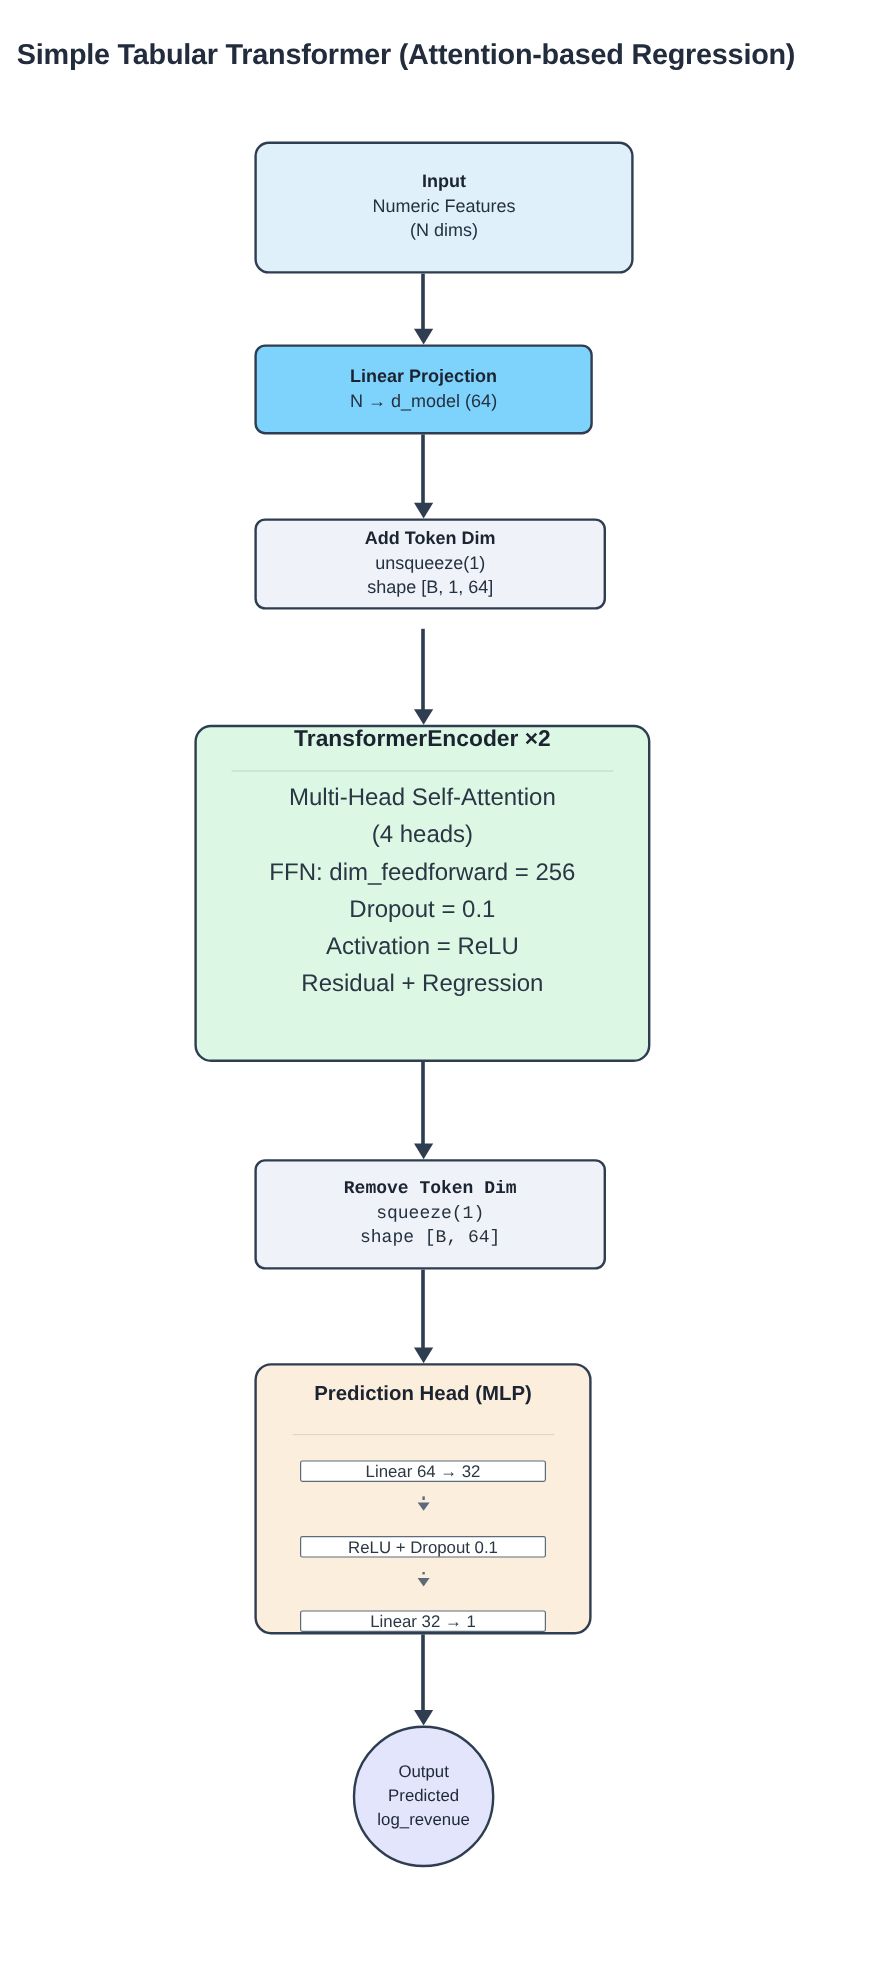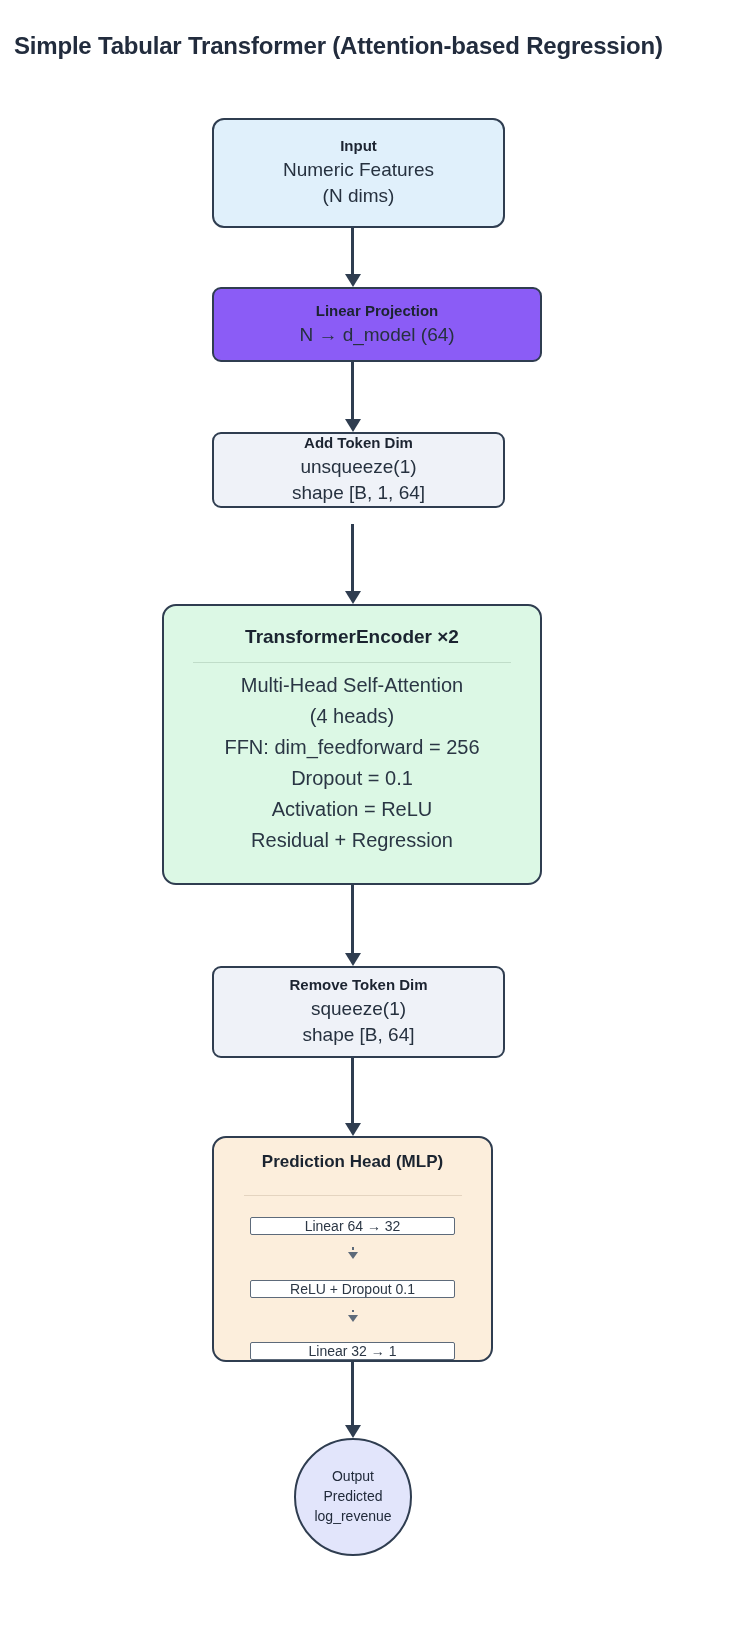--- a/index.html
+++ b/index.html
@@ -41,56 +41,56 @@
     text-align: center;
     color: #1f2a37;
     line-height: 1.38;
   }
   .node .ttl {
     font-weight: bold;
     font-size: 15px;
     color: #1c2431;
   }
   .node .sub {
-    font-size: 19px;
+    font-size: 15px;
     color: #26313f;
     text-align: center;
   }
 
   
   #node-input {
-    left: 212px; top: 118px; width: 293px; height: 110px;
+    left: 212px; top: 118px; width: 316px; height: 110px;
     background: #e0f0fb;
     border-radius: 12px;
   }
   #node-linear {
-    left: 212px; top: 287px; width: 330px; height: 75px;
-    background: #8b5cf6;
+    left: 212px; top: 287px; width: 282px; height: 75px;
+    background: #7dd3fc;
   }
   #node-addtoken {
     left: 212px; top: 432px; width: 293px; height: 76px;
     background: #eff2f8;
   }
   #node-removetoken {
     left: 212px; top: 966px; width: 293px; height: 92px;
     background: #eff2f8;
+    font-family: Liberation Mono, monospace;
   }
 
   
   #node-encoder {
     position: absolute;
     left: 162px; top: 604px; width: 380px; height: 281px;
     box-sizing: border-box;
     background: #dcf8e5;
     border: 2.5px solid #2f3d50;
     border-radius: 14px;
     display: flex;
     flex-direction: column;
     align-items: center;
-    padding-top: 20px;
   }
   #node-encoder .enc-title {
     font-size: 19px;
     font-weight: bold;
     color: #1b2430;
   }
   #node-encoder .divider {
     width: 318px;
     height: 1px;
     background: #c0ddc9;

